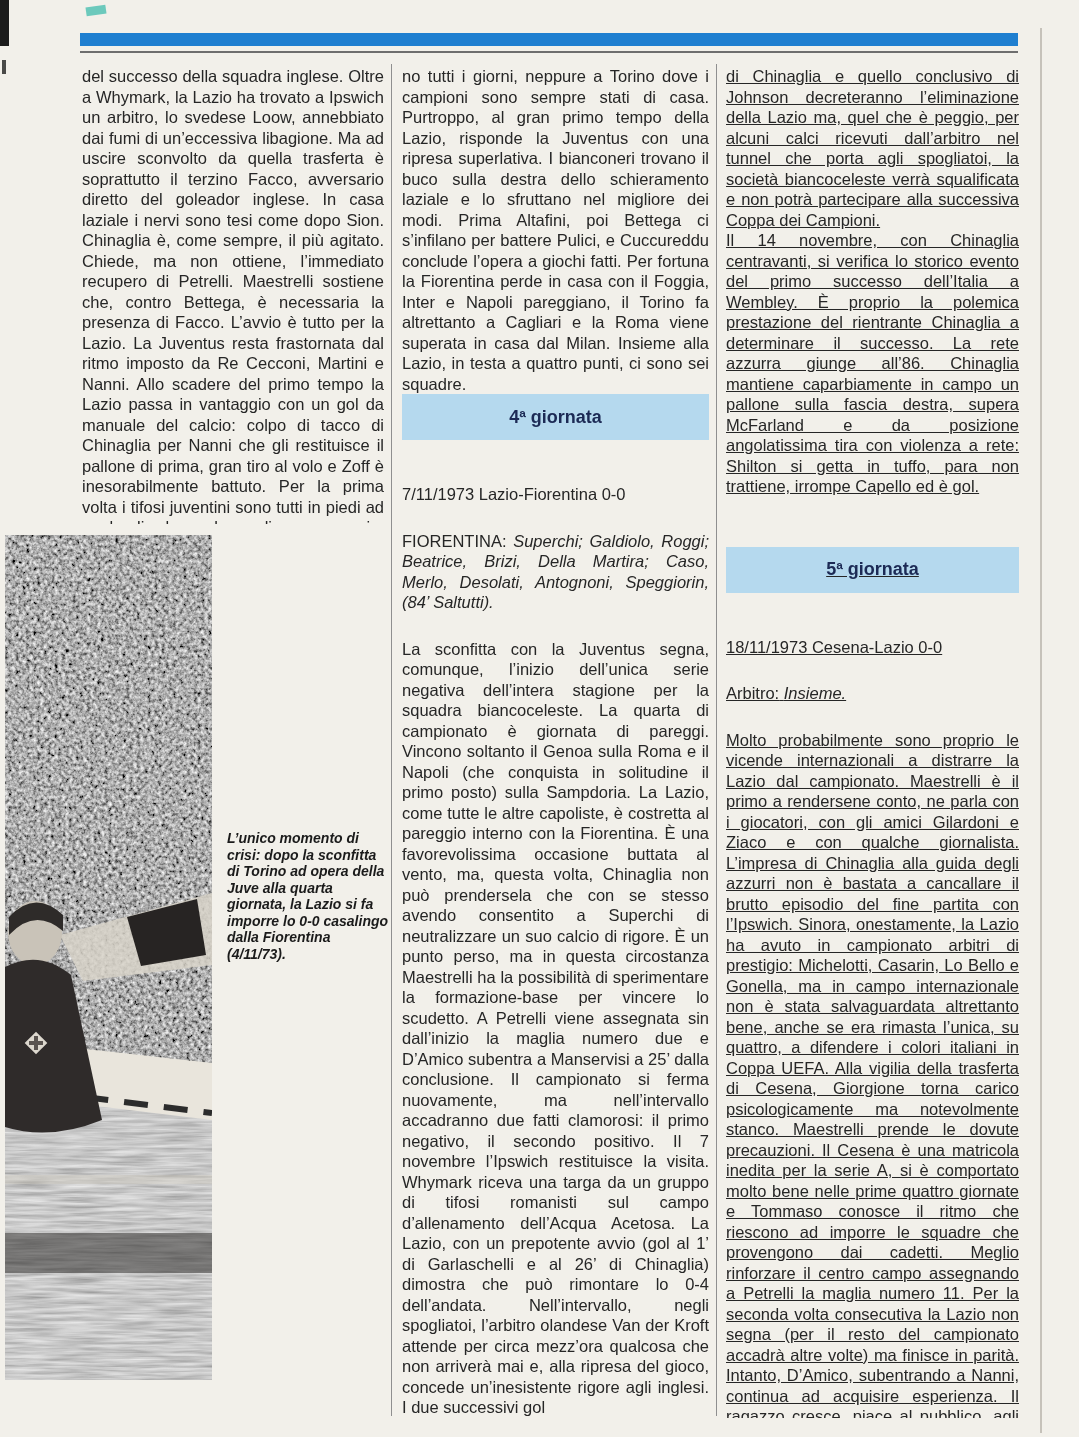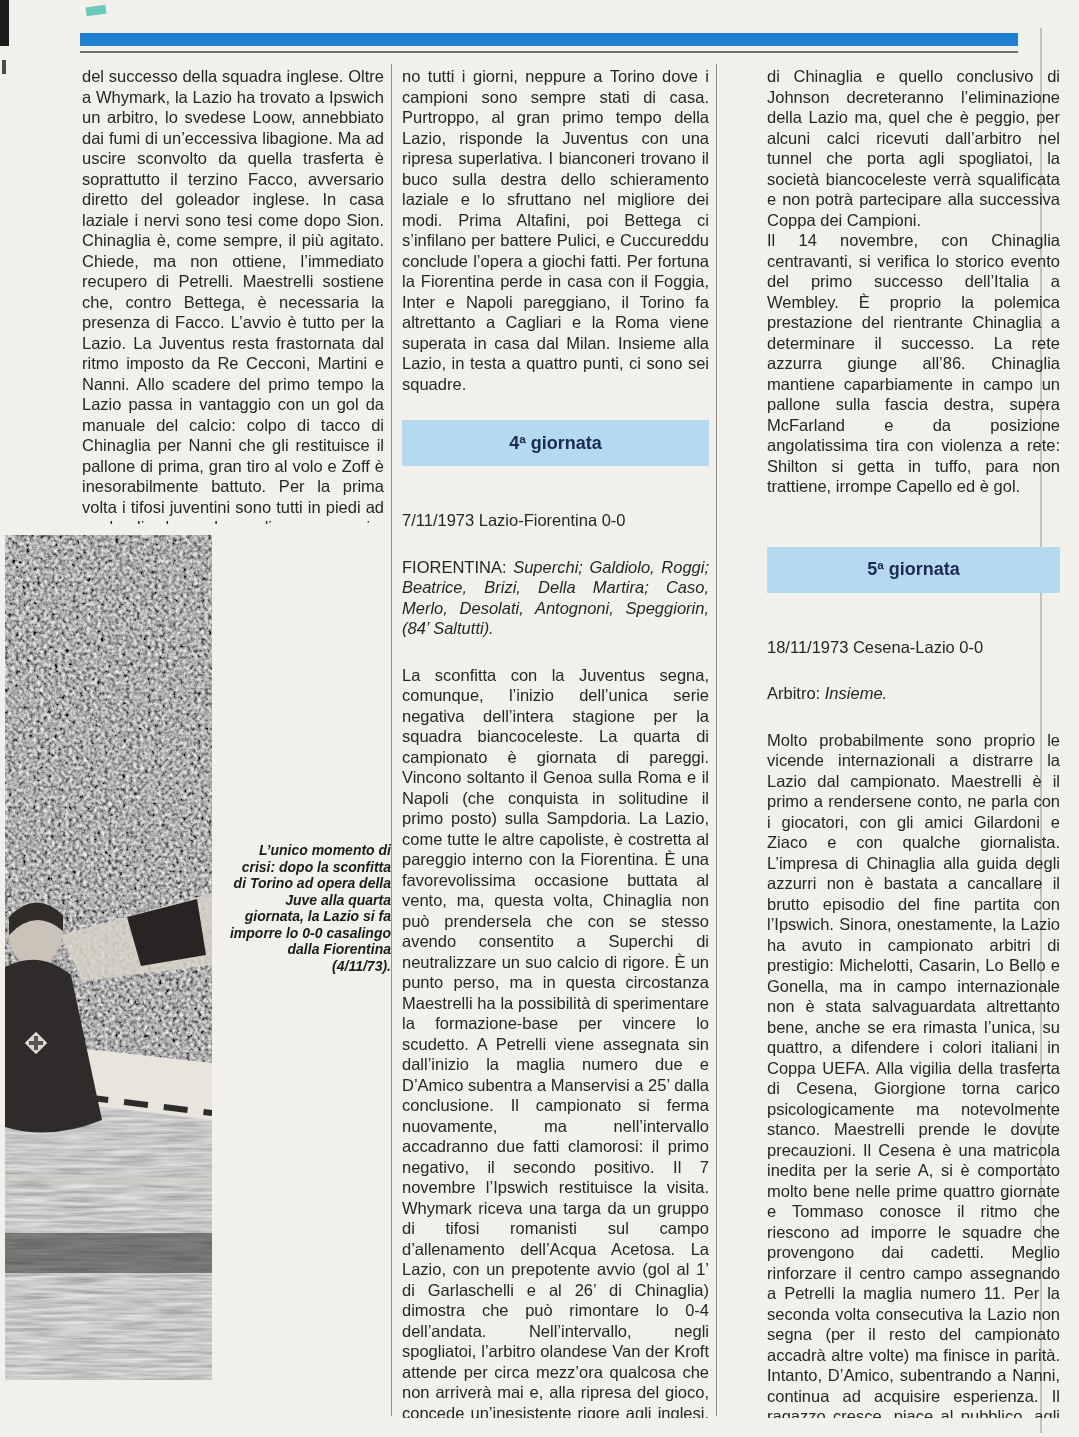--- a/index.html
+++ b/index.html
@@ -19,44 +19,44 @@
   #vrule1   { left: 391px; }
   #vrule2   { left: 716px; }
 
   .mark-ink  { position: absolute; left: 0; top: 0; width: 9px; height: 46px; background: #1c1c1c; }
   .mark-ink2 { position: absolute; left: 2px; top: 60px; width: 4px; height: 14px; background: #4a4a48; }
   .mark-teal { position: absolute; left: 86px; top: 6px; width: 20px; height: 9px; background: #6cc9bc; transform: rotate(-8deg); }
 
   .col { position: absolute; top: 66px; overflow: hidden; text-align: justify; font-size: 16.5px; line-height: 20.5px; }
   #col1 { left: 82px;  width: 302px; height: 458px; }
   #col2 { left: 402px; width: 307px; height: 1352px; }
-  #col3 { left: 767px; width: 293px; height: 1352px; }
+  #col3 { left: 726px; width: 293px; height: 1352px; text-decoration: underline; }
   .col p { margin: 0; }
 
   .section-box {
-    margin-top: 26px; height: 46px;
+    height: 46px;
     background: #b5d9ee;
     display: flex; align-items: center; justify-content: center;
     font-weight: bold; font-size: 18px; color: #1c2a55;
     text-align: center;
   }
   #col3 .section-box { margin-top: 50px; text-align: right; }
   .match-line { margin-top: 44px !important; text-align: left; }
   .lineup { margin-top: 26px !important; }
   .lineup .lu-names { font-style: italic; }
   .report { margin-top: 26px !important; }
 
   .photo {
     position: absolute; left: 5px; top: 535px; width: 207px; height: 845px;
     background: #6b6b68;
   }
   .caption {
     position: absolute; left: 227px; top: 830px; width: 164px;
     font-size: 14px; font-weight: bold; font-style: italic;
-    line-height: 16.5px; color: #1b1b1b; text-align: right; margin-top: 12px;
+    line-height: 16.5px; color: #1b1b1b; text-align: left;
   }
 </style>
 </head>
 <body>
 
 <div class="mark-ink"></div>
 <div class="mark-ink2"></div>
 <div class="mark-teal"></div>
 
 <div class="topbar"></div>

